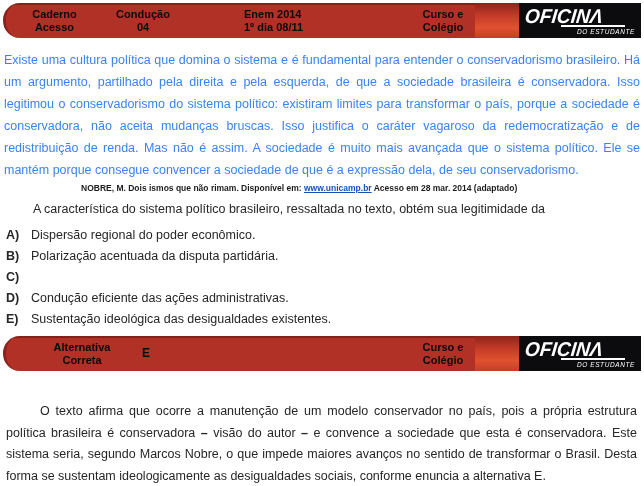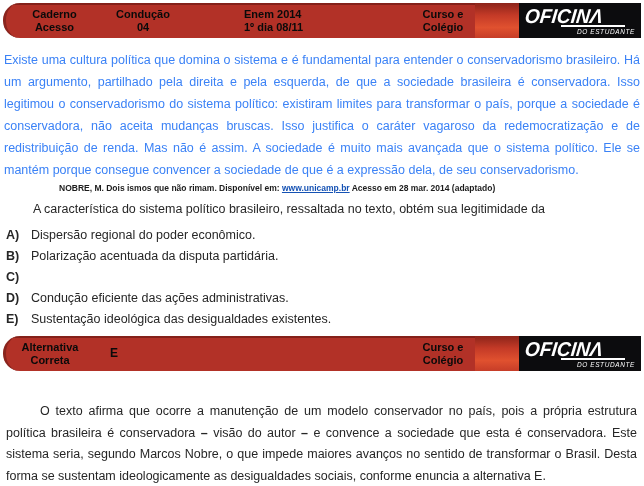--- a/index.html
+++ b/index.html
@@ -25,21 +25,21 @@
     text-align:center;
     font-weight:bold;
     font-size:11px;
     line-height:13px;
     color:#0a0a0a;
   }
   .c-caderno{width:97px;}
   .c-questao{width:80px;}
   .c-exam{width:120px;text-align:left;margin-left:61px;}
   .c-curso{width:64px;margin-left:auto;}
-  .c-alt{width:88px;}
+  .c-alt{width:88px;padding-left:32px;}
   .c-ansval{width:40px;font-size:12px;}
   .accent-strip{
     width:44px;height:35px;align-self:stretch;
     background:linear-gradient(180deg,#8c241a 0%,#c43a27 35%,#e0512f 70%,#c63d28 100%);
   }
   
   .logo{
     width:122px;height:35px;align-self:stretch;
     background:#0c0c0e;
     display:flex;flex-direction:column;justify-content:center;
@@ -65,21 +65,21 @@
   }
 
   
   .passage{
     margin:11px 4px 0 4px;
     font-size:12.5px;line-height:22px;
     text-align:justify;
     color:#3b82f6;
   }
   .citation{
-    margin:1px 0 0 18px;
+    margin:1px 0 0 40px;
     font-size:8.5px;line-height:12px;
     font-weight:bold;color:#1c1c1c;padding-left:41px;
   }
   .citation a{color:#1552b4;text-decoration:underline;cursor:pointer;}
   .stem{
     margin:5px 4px 0 4px;
     text-indent:29px;
     font-size:12.5px;line-height:21px;color:#262626;
   }
   .options{margin:5px 0 0 0;padding:0;list-style:none;}

